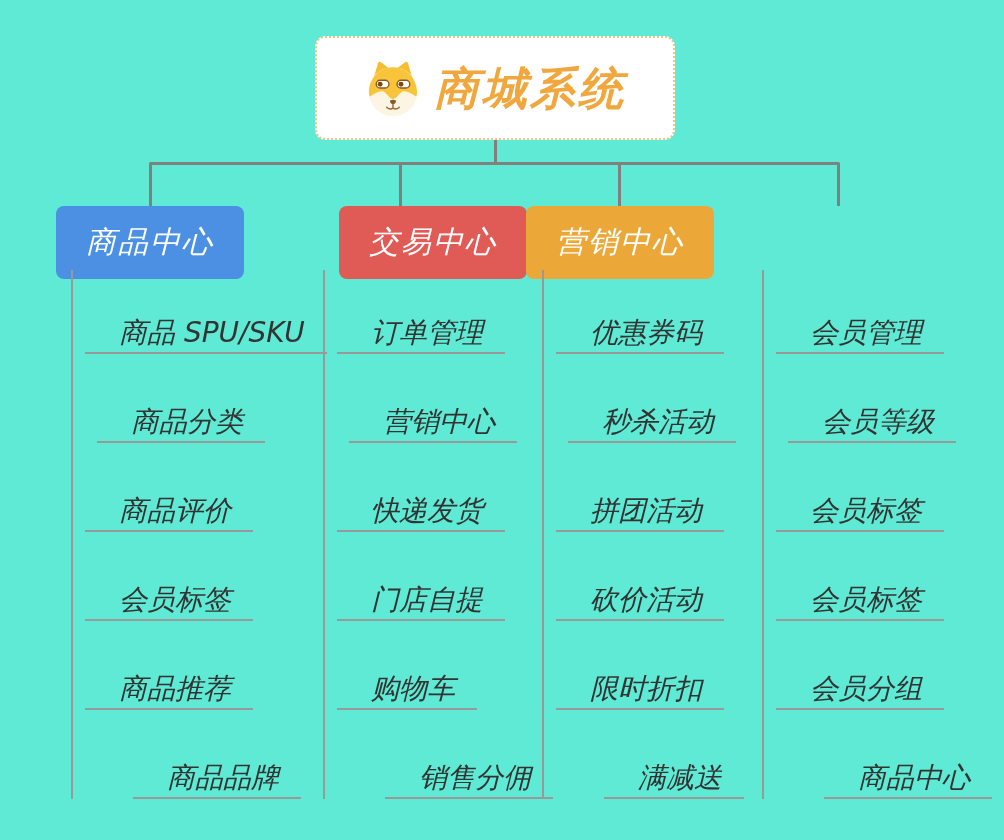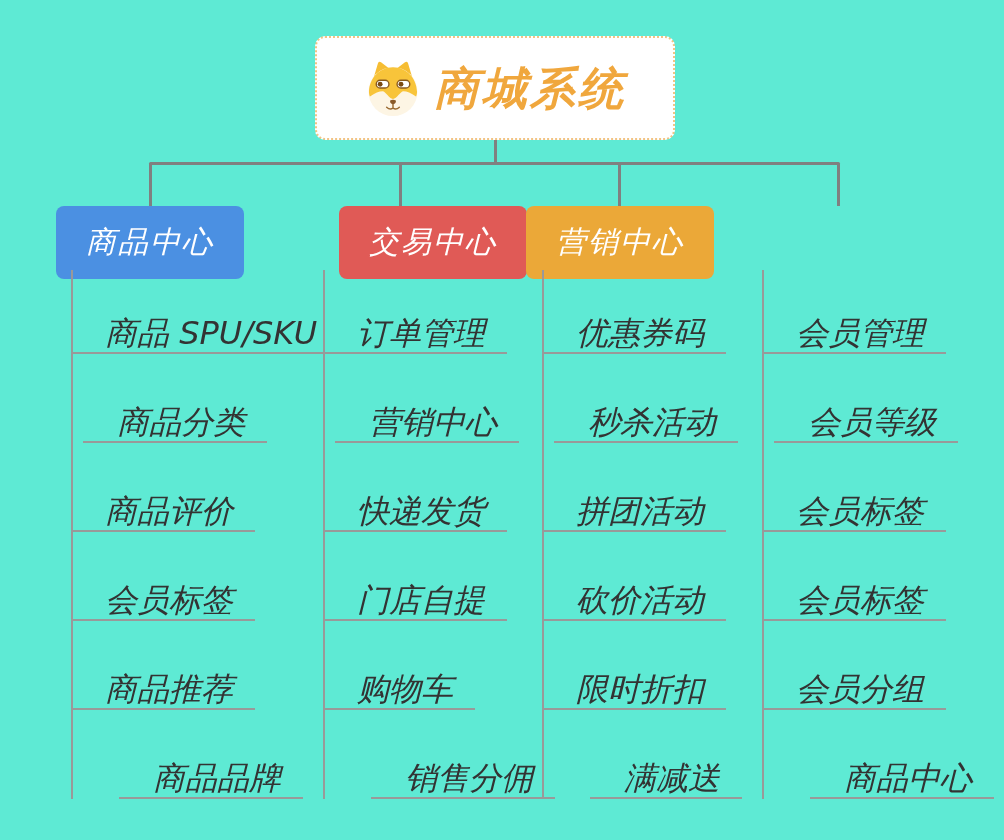--- a/index.html
+++ b/index.html
@@ -62,25 +62,25 @@
   .col{position:absolute;top:270px;height:529px;}
   .c0{left:71px;}
   .c1{left:323px;}
   .c2{left:542px;}
   .c3{left:762px;}
   .vline{
     position:absolute;left:0;top:0;bottom:0;width:2px;
     background:#999999;
   }
   .leaf{
-    position:absolute;left:0;
+    position:absolute;left:14px;
     box-sizing:border-box;
     padding:0 22px 6px 34px;
     border-bottom:2px solid #999999;
-    font-size:32px;line-height:26px;
+    font-size:28px;line-height:26px;
     color:#333333;
     white-space:nowrap;
     cursor:default;
   }
   .s0{top:50px;}
   .s1{top:139px;margin-left:12px;}
   .s2{top:228px;}
   .s3{top:317px;}
   .s4{top:406px;}
   .s5{top:495px;margin-left:48px;}

